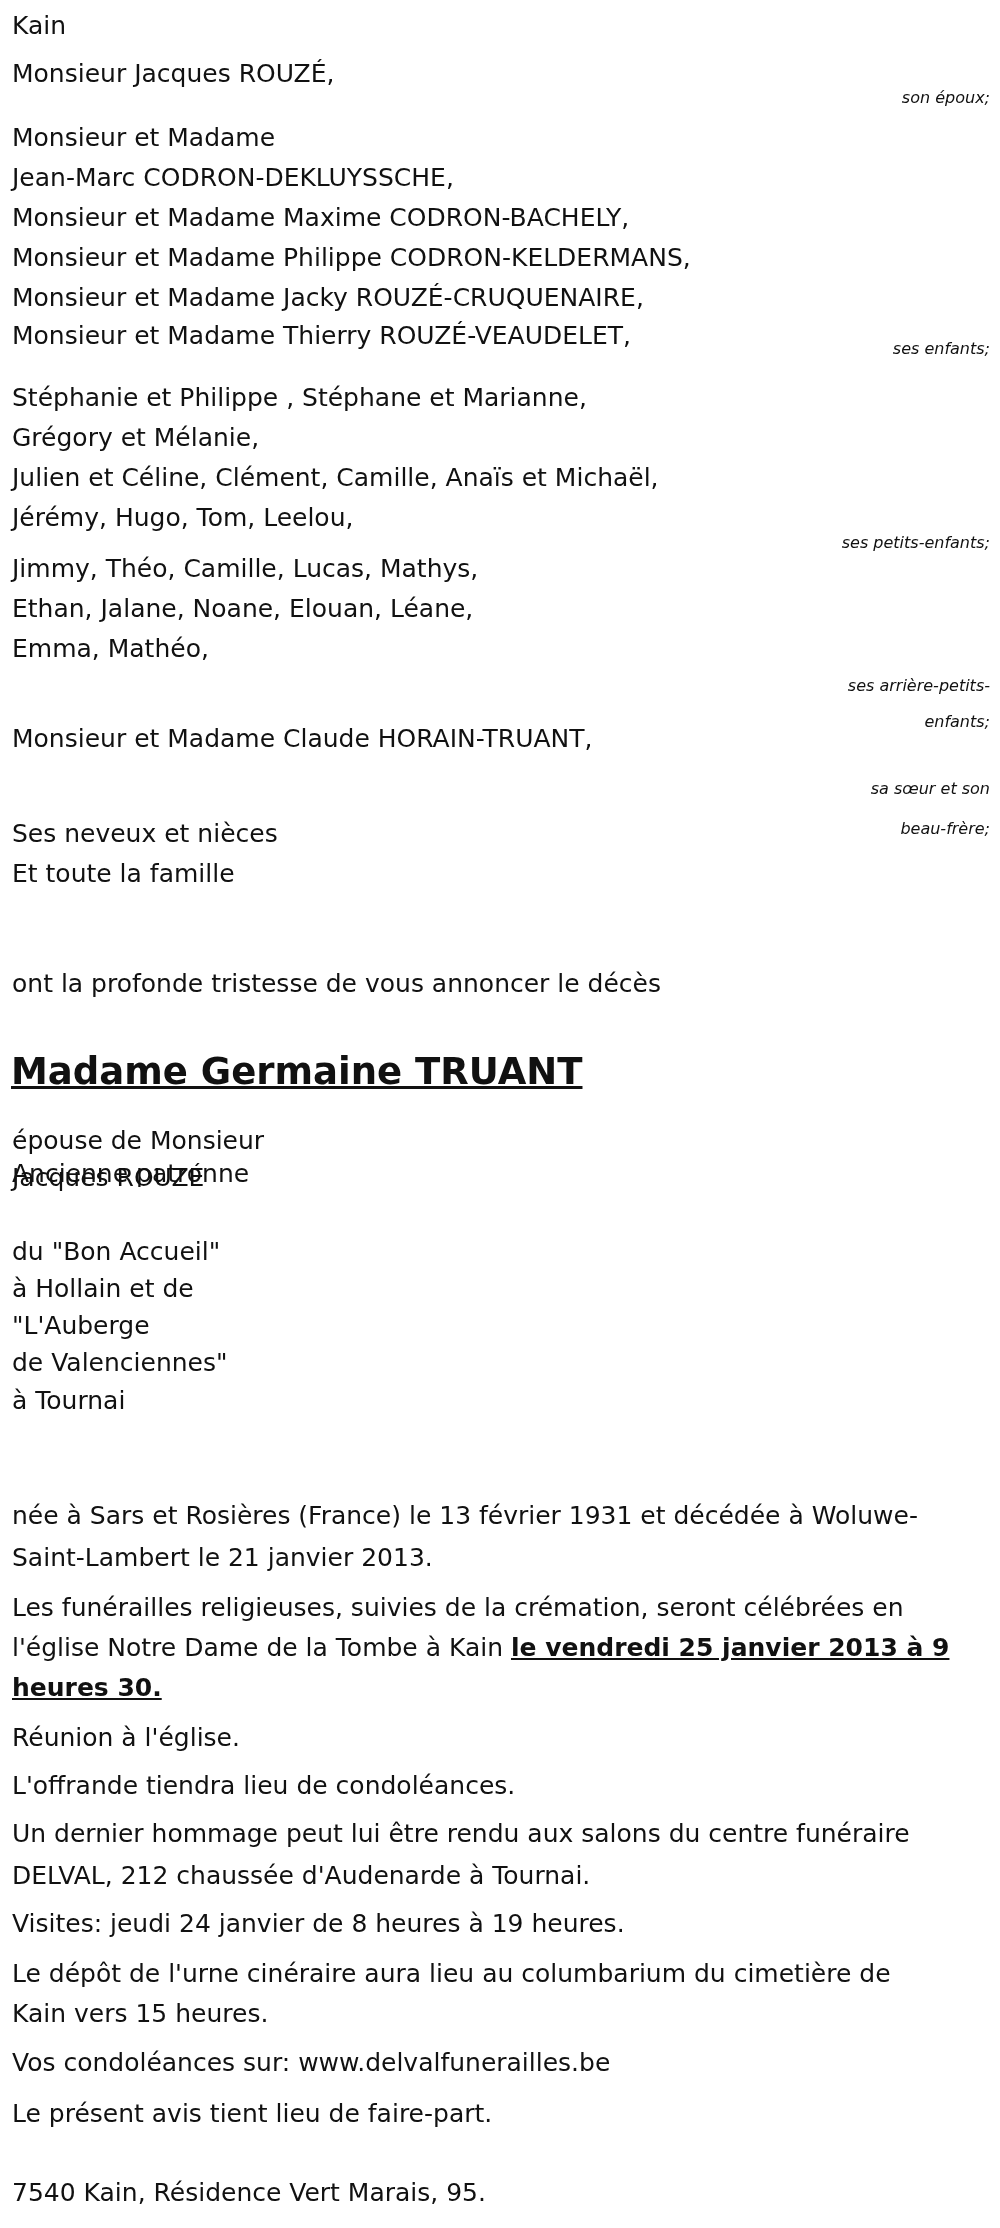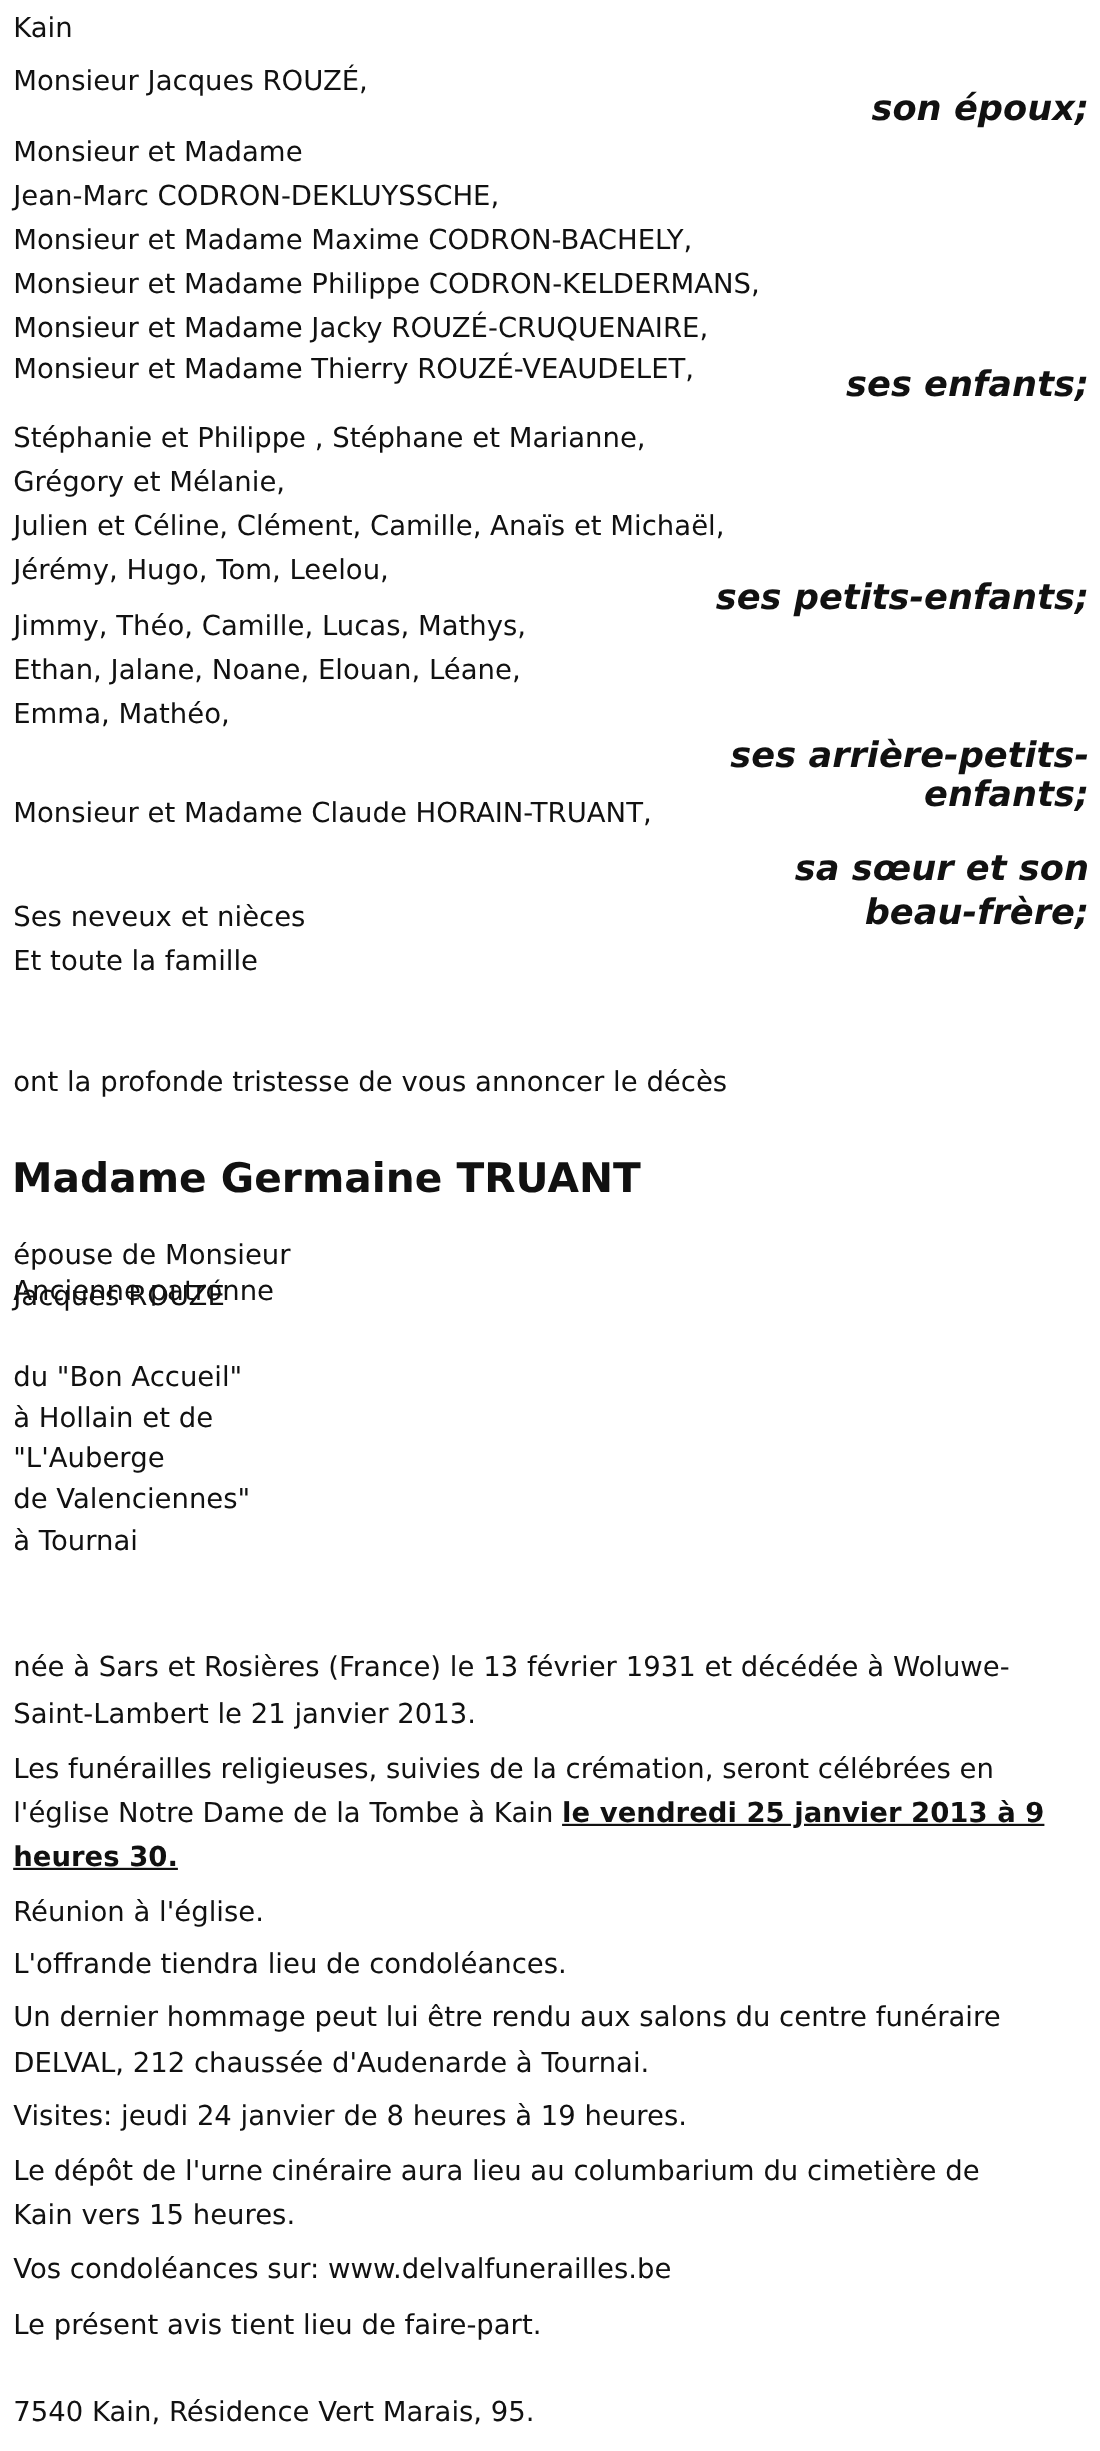--- a/index.html
+++ b/index.html
@@ -19,35 +19,35 @@
       position: absolute;
       left: 12px;
       font-size: 25px;
       line-height: 40px;
       height: 40px;
       white-space: nowrap;
     }
     .rl {
       position: absolute;
       right: 10px;
-      font-size: 32px;
+      font-size: 16px;
       line-height: 40px;
       height: 40px;
       font-style: italic;
       white-space: nowrap;
       text-align: center;
-      font-weight: bold;
     }
     .heading {
       position: absolute;
       left: 11px;
       font-size: 37px;
       line-height: 46px;
       font-weight: bold;
       white-space: nowrap;
+      text-decoration: underline;
     }
     .b { font-weight: bold; text-decoration: underline; }
   </style>
 </head>
 <body>
 
 <div class="ln" style="top:6px">Kain</div>
 
 <div>
   <div class="ln" style="top:54px">Monsieur Jacques ROUZÉ,</div>

